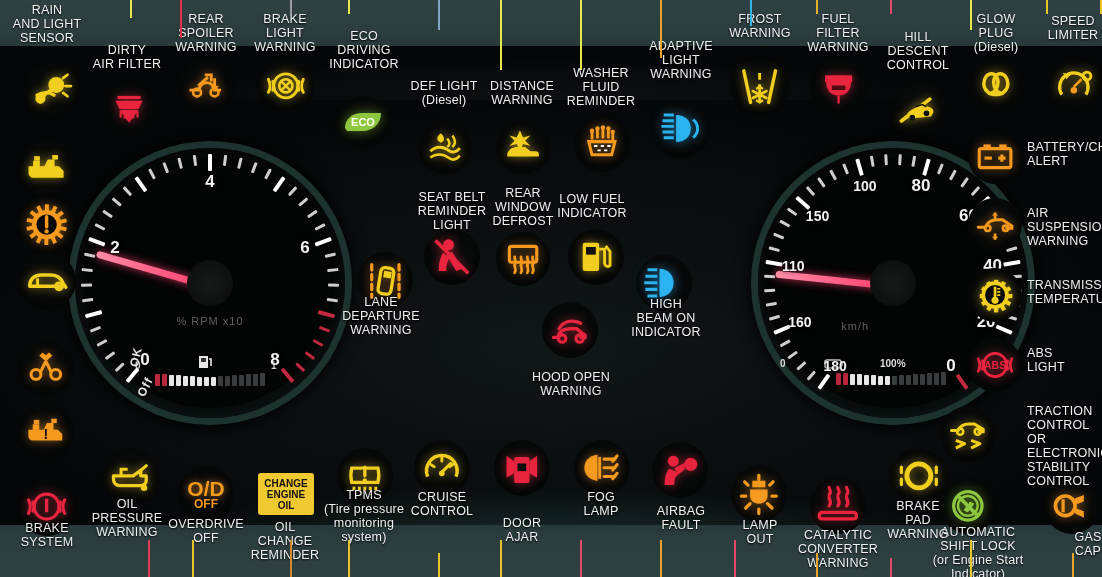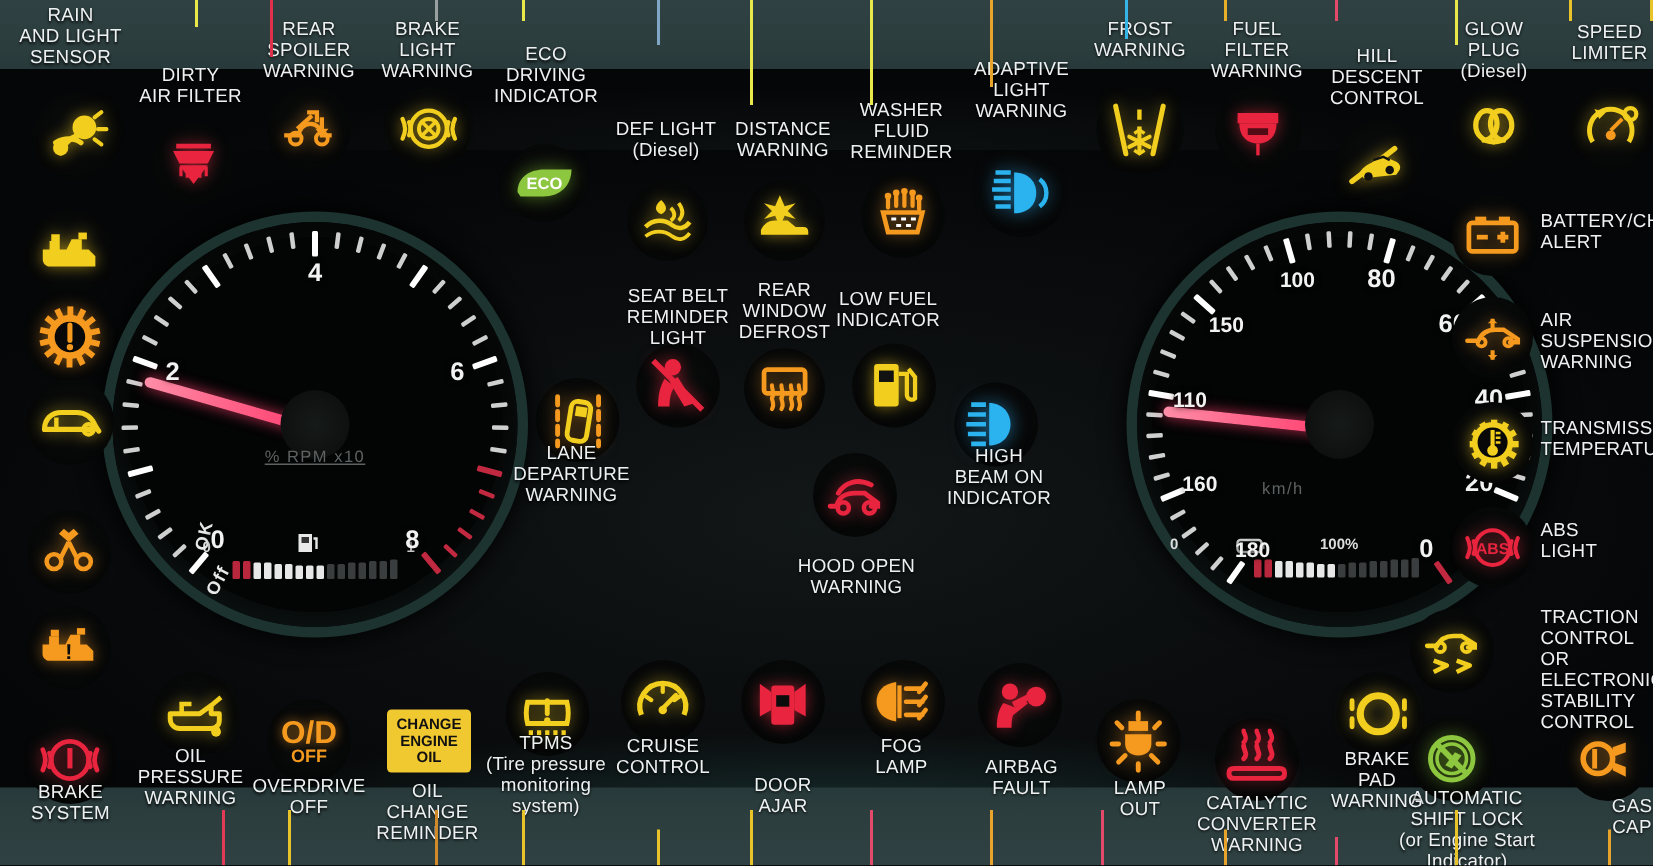--- a/index.html
+++ b/index.html
@@ -123,21 +123,21 @@
         <div class="tick" style="height: 11px; transform: translateX(-50%) rotate(98deg); transform-origin: 50% 129px;"></div>
         <div class="tick tl tr" style="height: 17px; transform: translateX(-50%) rotate(105deg); transform-origin: 50% 129px;"></div>
         <div class="tick tr" style="height: 11px; transform: translateX(-50%) rotate(112deg); transform-origin: 50% 129px;"></div>
         <div class="tick tr" style="height: 11px; transform: translateX(-50%) rotate(119deg); transform-origin: 50% 129px;"></div>
         <div class="tick tr" style="height: 11px; transform: translateX(-50%) rotate(126deg); transform-origin: 50% 129px;"></div>
         <div class="tick tr" style="height: 11px; transform: translateX(-50%) rotate(133deg); transform-origin: 50% 129px;"></div>
         <div class="tick tl tr" style="height: 17px; transform: translateX(-50%) rotate(140deg); transform-origin: 50% 129px;"></div>
       </div>
     <div class="needle" id="tachneedle" style="width: 118px; transform: rotate(196deg);"></div>
     <div class="hub"></div>
-    <div class="gtext" style="top:151px;text-decoration:underline;">% RPM x10</div>
+    <div class="gtext" style="top:167px;">% RPM x10</div>
     <div class="bmlab" style="left:60px;top:212px;color:#ddd;">0</div>
     <div class="bmlab" style="left:196px;top:212px;color:#ddd;">1</div>
     <svg style="position:absolute;left:122px;top:206px;" width="18" height="16" viewBox="0 0 18 16">
       <rect x="2" y="2" width="9" height="12" fill="#e8e8e8"></rect>
         <rect x="4" y="4" width="5" height="4" fill="#333"></rect>
       <path d="M12 5h2v7" stroke="#e8e8e8" stroke-width="1.6" fill="none"></path>
     </svg>
     <div class="barmeter" id="tachbar" style="top:225px;">
         <i class="red" style="height: 12.5px;"></i>
         <i class="red" style="height: 12px;"></i>

